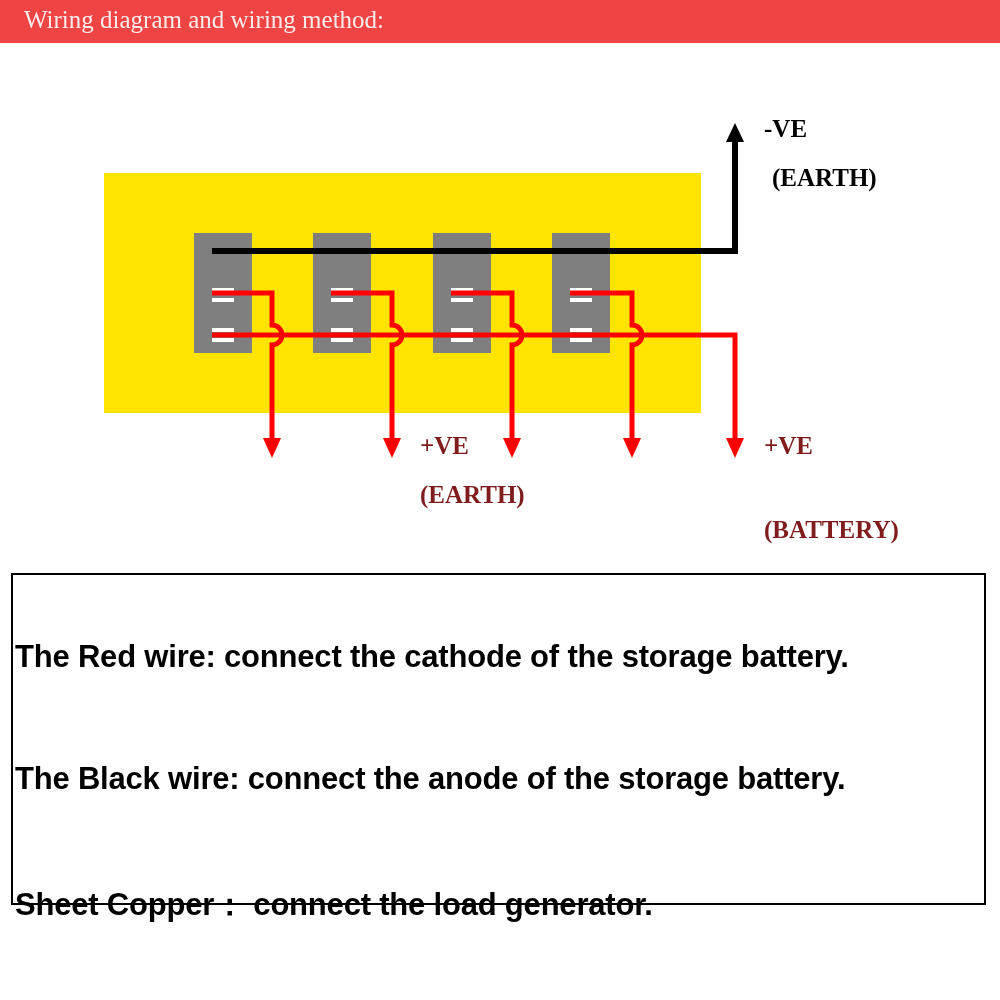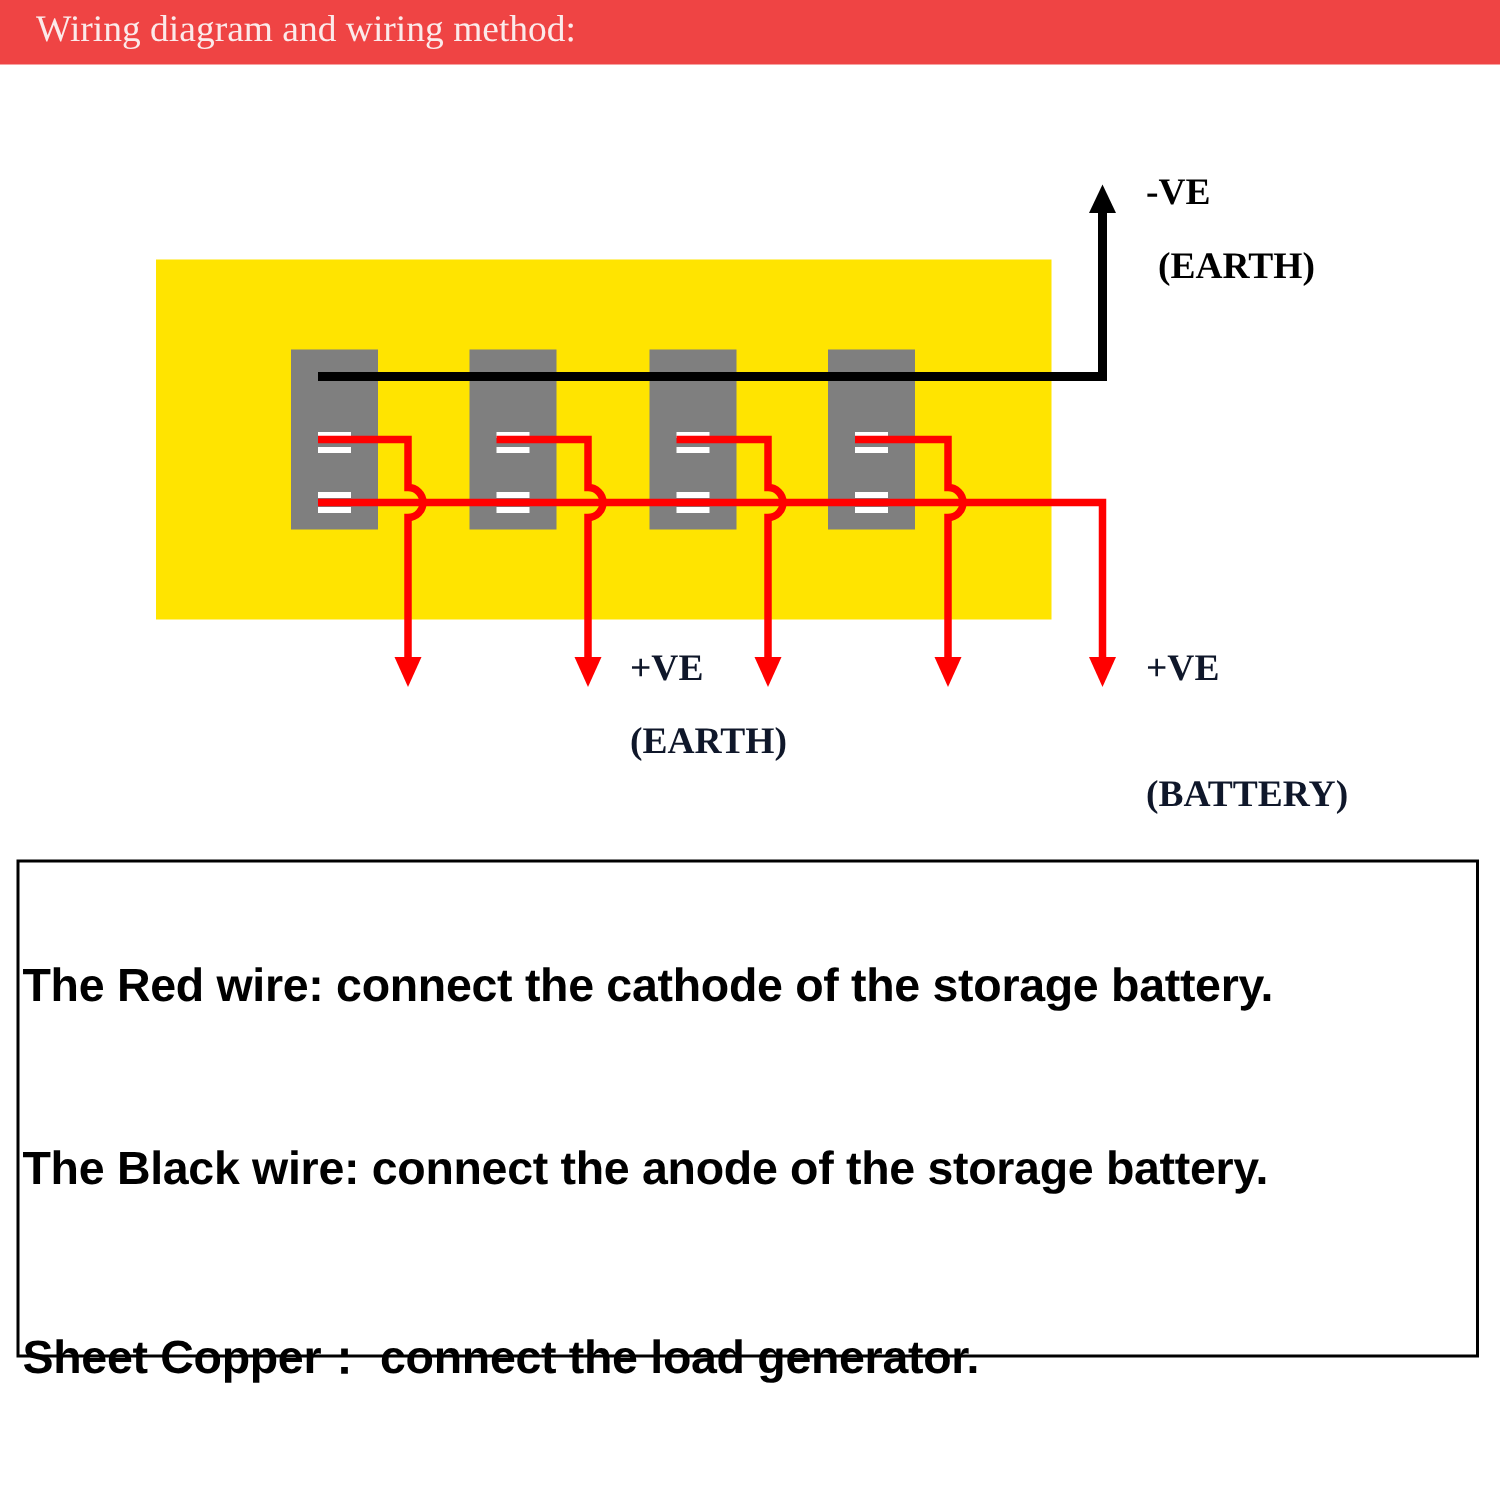--- a/index.html
+++ b/index.html
@@ -11,21 +11,21 @@
   .header-title {
     position:absolute; left:24px; top:6px;
     font-family:"Liberation Serif", serif; font-size:25px; color:#fbeaea;
     white-space:nowrap;
   }
   svg.diagram { position:absolute; left:0; top:0; }
   .lbl {
     position:absolute; font-family:Liberation Serif, serif;
     font-weight:bold; font-size:25px; white-space:nowrap; line-height:1;
   }
-  .lbl.red { color:#0f172a; }
+  .lbl.red { color:#7f1d1d; }
   .lbl.black { color:#000; }
   .notes {
     position:absolute; left:11px; top:573px; width:975px; height:332px;
     border:2px solid #000; box-sizing:border-box;
   }
   .note {
     position:absolute; left:2px; font-family:"Liberation Sans", sans-serif;
     font-weight:bold; font-size:31px; color:#000; white-space:nowrap;
     letter-spacing:-0.2px;
   }

